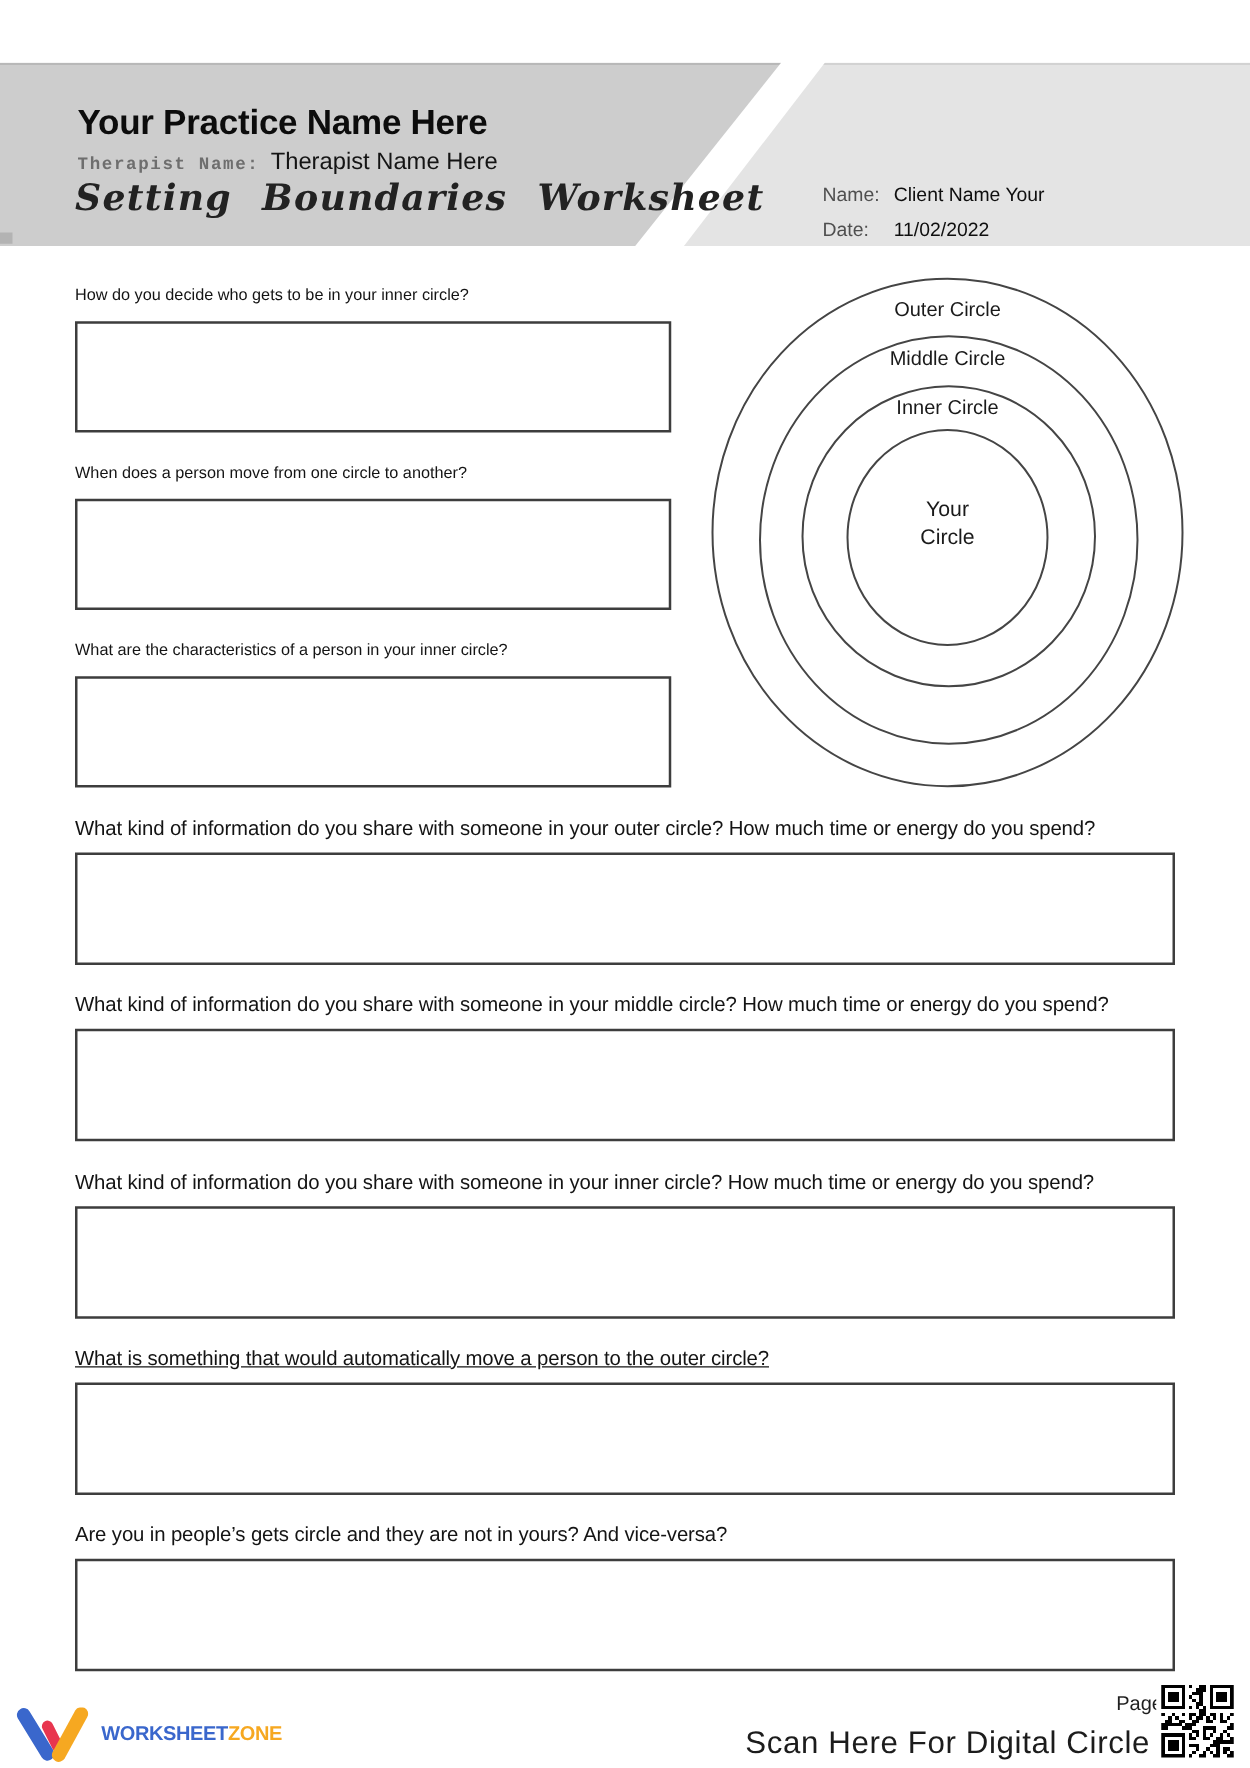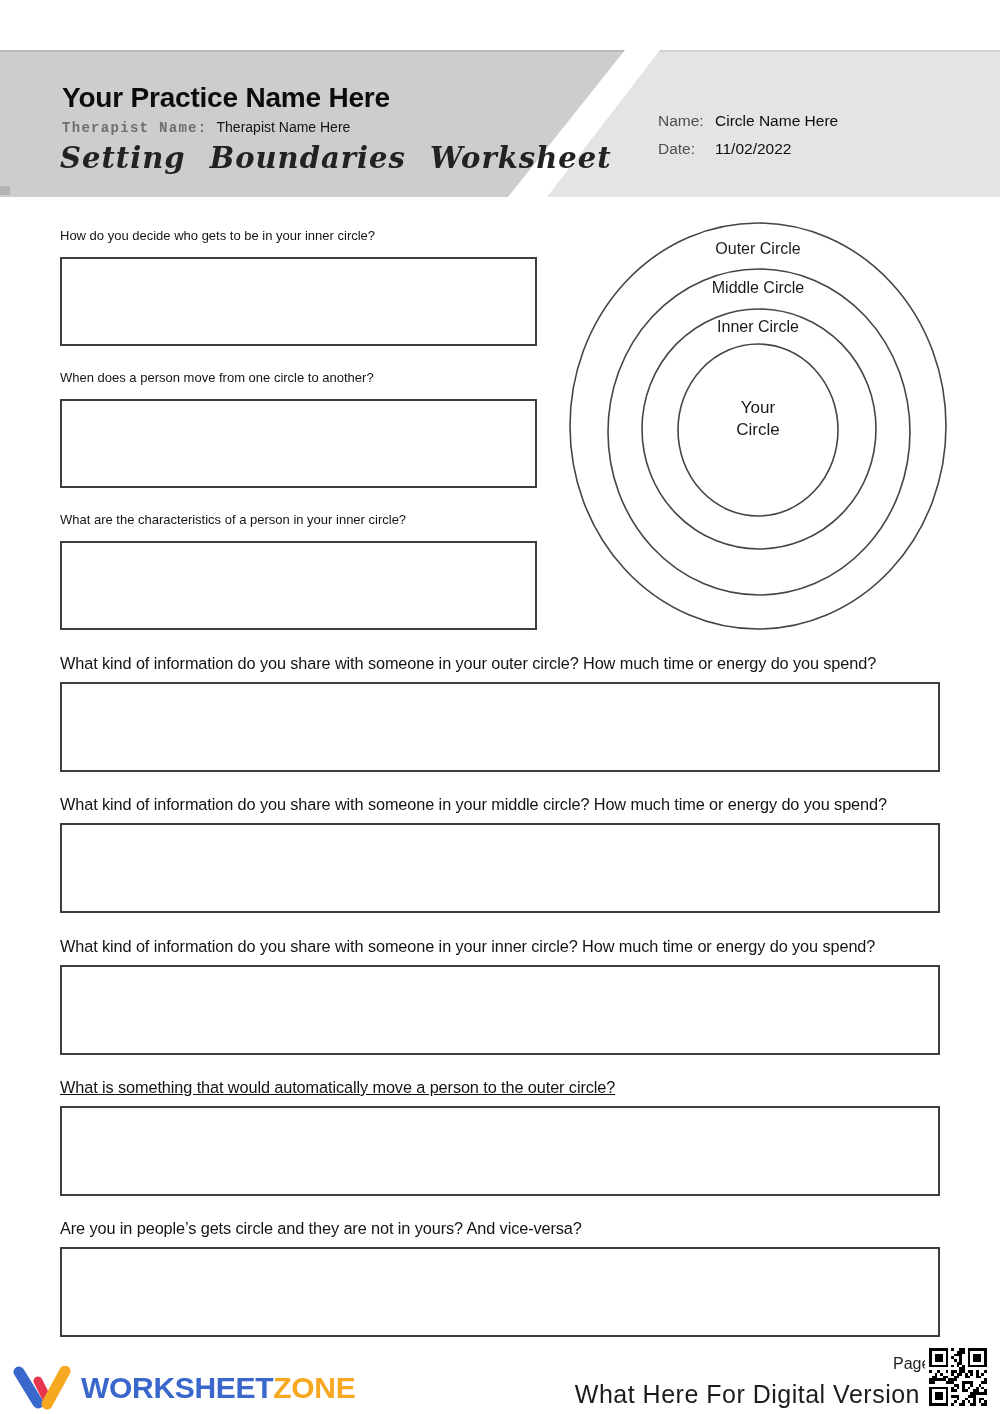--- a/index.html
+++ b/index.html
@@ -11,43 +11,43 @@
              border-top:2px solid rgba(0,0,0,0.10);
              clip-path:polygon(0 0,625px 0,508px 100%,0 100%);}
   .band-right{left:540px;top:50px;width:460px;height:145px;background:#e4e4e4;
               border-top:2px solid rgba(0,0,0,0.08);
               clip-path:polygon(120px 0,100% 0,100% 100%,7px 100%);}
   .band-notch{left:0;top:186px;width:10px;height:9px;background:#b3b3b3;}
 
   .practice-name{left:62px;top:82px;font-size:28px;font-weight:bold;color:#0c0c0c;letter-spacing:-0.2px;}
   .therapist-row{left:62px;top:119px;display:flex;gap:9px;align-items:baseline;}
   .therapist-label{font-size:14px;color:#6e6e6e;letter-spacing:1.3px;font-weight:bold;font-family:Liberation Mono, monospace;}
-  .therapist-value{font-size:14px;color:#141414;}
+  .therapist-value{font-size:19px;color:#141414;}
   .script-title{left:60px;top:141px;font-family:"DejaVu Serif",cursive;font-style:italic;font-weight:600;
                 font-size:29px;color:#222;letter-spacing:1px;word-spacing:13px;}
-  .id-row{display:flex;align-items:center;}
+  .id-row{display:flex;align-items:center;margin-top:36px;}
   .id-label{width:57px;font-size:15.5px;color:#4f4f4f;}
   .id-value{font-size:15.5px;color:#0e0e0e;}
   .name-row{left:658px;top:112px;}
   .date-row{left:658px;top:140px;}
 
   
   .diagram-svg{left:550px;top:210px;}
   .circle-label{transform:translateX(-50%);font-size:16px;color:#1a1a1a;white-space:nowrap;}
   .center-label{transform:translateX(-50%);font-size:17px;color:#1a1a1a;width:80px;text-align:center;line-height:1.3;}
 
   
   .q-label{left:60px;color:#141414;white-space:nowrap;}
   .q-label.narrow{font-size:13px;}
   .q-label.wide{font-size:16.3px;letter-spacing:-0.1px;}
   .answer-box{left:60px;background:#fff;border:2px solid #3d3d3d;box-sizing:border-box;}
 
   
   .logo-wrap{left:13px;top:1366px;display:flex;align-items:center;gap:10px;}
-  .brand-text{font-size:30px;font-weight:bold;letter-spacing:-0.3px;white-space:nowrap;}
+  .brand-text{font-size:16px;font-weight:bold;letter-spacing:-0.3px;white-space:nowrap;}
   .brand-first{color:#3a67cc;}
   .brand-second{color:#f6a821;}
   .scan-text{right:80px;top:1380px;font-size:25px;color:#1c1c1c;letter-spacing:0.5px;white-space:nowrap;}
   .page-label{left:893px;top:1355px;font-size:16px;color:#1f1f1f;}
   .qr-wrap{left:925px;top:1344px;background:#ffffff;padding:4px;line-height:0;}
 </style>
 </head>
 <body>
 
 <header>
@@ -59,21 +59,21 @@
 
   <div class="abs therapist-row">
     <span class="therapist-label">Therapist Name:</span>
     <span class="therapist-value">Therapist Name Here</span>
   </div>
 
   <div class="abs script-title">Setting Boundaries Worksheet</div>
 
   <div class="abs id-row name-row">
     <span class="id-label">Name:</span>
-    <span class="id-value">Circle Name Here</span>
+    <span class="id-value">Client Name Your</span>
   </div>
   <div class="abs id-row date-row">
     <span class="id-label">Date:</span>
     <span class="id-value">11/02/2022</span>
   </div>
 </header>
 
 <svg class="abs diagram-svg" width="420" height="430" viewBox="0 0 420 430">
   <ellipse cx="208" cy="216" rx="188" ry="203" fill="none" stroke="#454545" stroke-width="1.6"></ellipse>
   <ellipse cx="209" cy="222" rx="151" ry="163" fill="none" stroke="#454545" stroke-width="1.6"></ellipse>
@@ -109,21 +109,21 @@
     <svg width="58" height="44" viewBox="0 0 56 44">
       <path d="M5 6 L24 37" stroke="#3a67cc" stroke-width="11" stroke-linecap="round" fill="none"></path>
       <path d="M24 15 L32 31" stroke="#e8364f" stroke-width="9" stroke-linecap="round" fill="none"></path>
       <path d="M33 38 L51 5" stroke="#f6a821" stroke-width="11" stroke-linecap="round" fill="none"></path>
     </svg>
     <div class="brand-text">
       <span class="brand-first" style="color: rgb(58, 103, 204);">WORKSHEET</span><span class="brand-second" style="color: rgb(246, 168, 33);">ZONE</span>
     </div>
   </div>
 
-  <div class="abs scan-text">What Here For Digital Version</div>
+  <div class="abs scan-text">Scan Here For Digital Circle</div>
   <div class="abs page-label">Page</div>
 
   <div class="abs qr-wrap">
     <svg id="qr-svg" width="58" height="58" viewBox="0 0 21 21" shape-rendering="crispEdges">
         <rect x="0" y="0" width="21" height="21" fill="#fff"></rect>
         <rect x="0" y="0" width="1" height="1" fill="#000"></rect>
         <rect x="1" y="0" width="1" height="1" fill="#000"></rect>
         <rect x="2" y="0" width="1" height="1" fill="#000"></rect>
         <rect x="3" y="0" width="1" height="1" fill="#000"></rect>
         <rect x="4" y="0" width="1" height="1" fill="#000"></rect>

